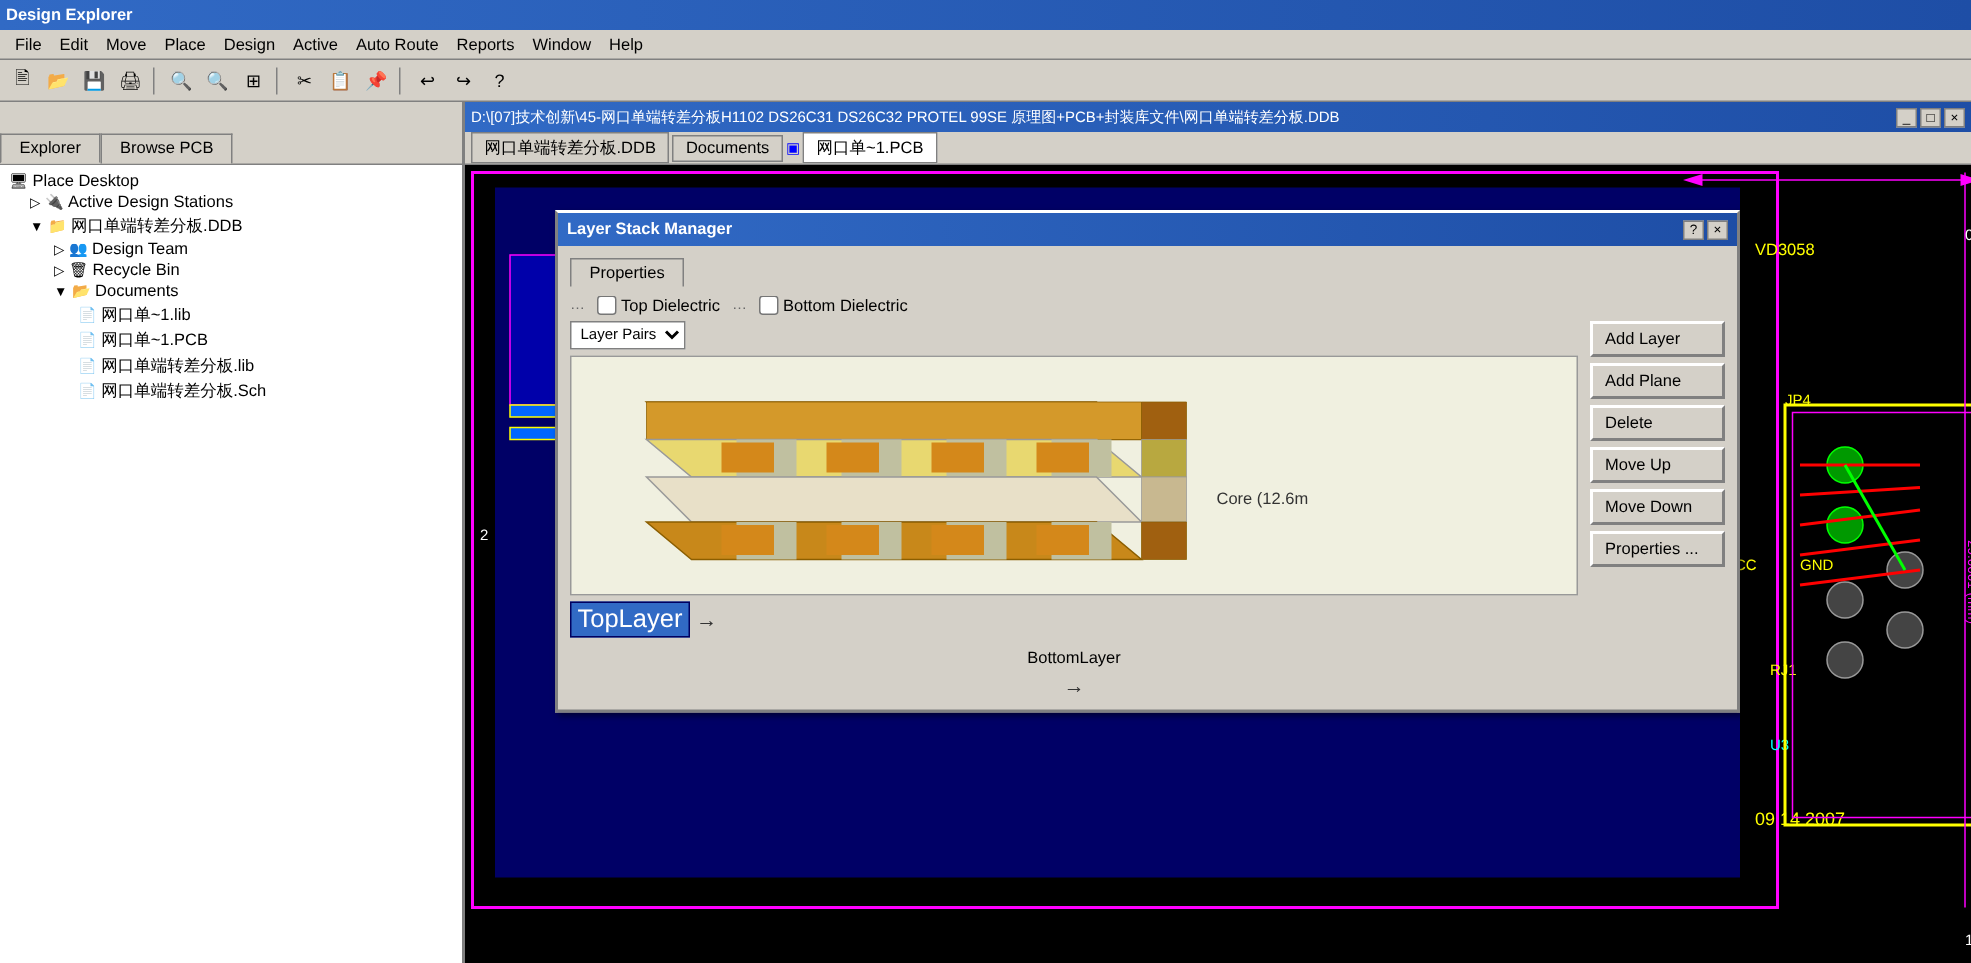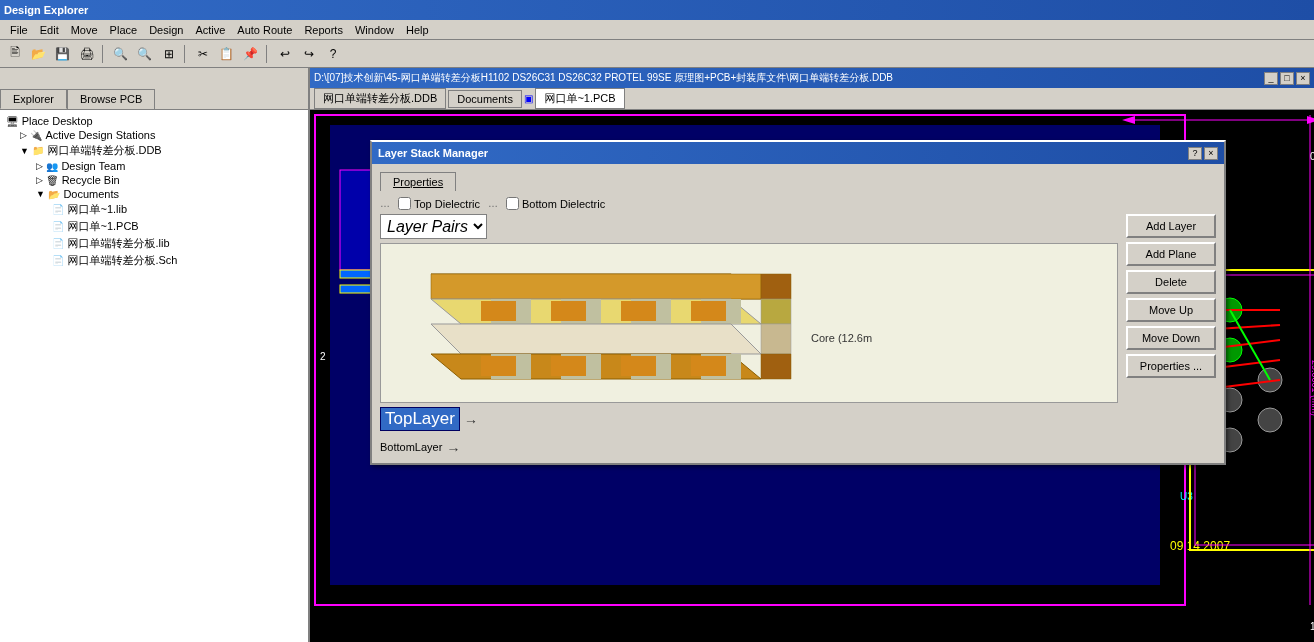--- a/index.html
+++ b/index.html
@@ -28,38 +28,38 @@
     .tree-indent-2 { padding-left: 32px; }
     .tree-indent-3 { padding-left: 48px; }
     .tree-icon { font-size: 10px; }
     .tree-expand { font-size: 9px; cursor: pointer; }
     .doc-tabs { background: #d4d0c8; display: flex; align-items: center; height: 22px; border-bottom: 1px solid #808080; padding: 2px 4px; gap: 2px; }
     .doc-tab { padding: 2px 8px; border: 1px solid #808080; background: #d4d0c8; font-size: 11px; cursor: pointer; }
     .doc-tab.active { background: white; }
     .pcb-canvas { background: #000; flex: 1; position: relative; overflow: hidden; }
 
     
-    .dialog { position: absolute; top: 30px; left: 60px; width: 856px; background: #d4d0c8; border: 2px solid #808080; border-top: 2px solid #ffffff; box-shadow: 2px 2px 4px rgba(0,0,0,0.5); z-index: 100; }
+    .dialog { position: absolute; top: 30px; left: 60px; width: 790px; background: #d4d0c8; border: 2px solid #808080; border-top: 2px solid #ffffff; box-shadow: 2px 2px 4px rgba(0,0,0,0.5); z-index: 100; }
     .dialog-titlebar { background: linear-gradient(to right, #316ac5, #1e4ea6); color: white; padding: 3px 6px; display: flex; align-items: center; justify-content: space-between; height: 22px; }
     .dialog-title { font-size: 11px; font-weight: bold; }
     .dialog-controls { display: flex; gap: 2px; }
     .dialog-body { padding: 8px; }
     .dialog-tab-bar { display: flex; margin-bottom: 6px; }
-    .dialog-tab { padding: 3px 12px; border: 1px solid #808080; border-bottom: none; background: #d4d0c8; cursor: pointer; font-size: 11px; text-decoration: underline; }
+    .dialog-tab { padding: 3px 12px; border: 1px solid #808080; border-bottom: none; background: #d4d0c8; cursor: pointer; font-size: 11px; }
     .dialog-tab.active { background: #d4d0c8; }
 
     
     .props-row { display: flex; align-items: center; gap: 8px; margin-bottom: 4px; }
     .checkbox-label { display: flex; align-items: center; gap: 3px; font-size: 11px; }
     .checkbox-label input { margin: 0; }
 
     
     .dialog-btns { display: flex; flex-direction: column; gap: 4px; width: 90px; }
-    .dialog-btn { padding: 4px 8px; background: #d4d0c8; border: 2px solid; border-color: #ffffff #808080 #808080 #ffffff; font-size: 11px; cursor: pointer; text-align: center; white-space: nowrap; }
-    .layer-select { font-size: 16px; padding: 2px; border: 1px solid #808080; background: white; font-style: italic; }
+    .dialog-btn { padding: 4px 8px; background: #d4d0c8; border: 2px solid; border-color: #ffffff #808080 #808080 #ffffff; font-size: 11px; cursor: pointer; text-align: left; white-space: nowrap; }
+    .layer-select { font-size: 10px; padding: 2px; border: 1px solid #808080; background: white; }
 
     
     .right-content { flex: 1; display: flex; flex-direction: column; position: relative; background: #000; }
 
     
     .app-title { background: linear-gradient(to right, #316ac5, #1e4ea6); color: white; height: 20px; display: flex; align-items: center; padding: 0 4px; font-size: 11px; font-weight: bold; }
   </style>
 </head>
 <body>
 
@@ -334,21 +334,21 @@
                 </svg>
               </div>
 
               <div style="display: flex; align-items: center; gap: 4px; margin-top: 4px;">
                 <div style="background: #316ac5; color: white; padding: 1px 4px; font-size: 17px; border: 1px solid #000060;">
                   <span>TopLayer</span>
                 </div>
                 <span style="font-size: 14px; color: #333;">→</span>
               </div>
 
-              <div style="display: flex; align-items: center; gap: 4px; margin-top: 8px;">
+              <div style="display: flex; align-items: center; gap: 4px; margin-top: 8px; flex-direction: column;">
                 <span style="font-size: 11px;">BottomLayer</span>
                 <span style="font-size: 14px; color: #333;">→</span>
               </div>
             </div>
 
             <div class="dialog-btns">
               <button class="dialog-btn">Add Layer</button>
               <button class="dialog-btn">Add Plane</button>
               <button class="dialog-btn">Delete</button>
               <button class="dialog-btn">Move Up</button>

